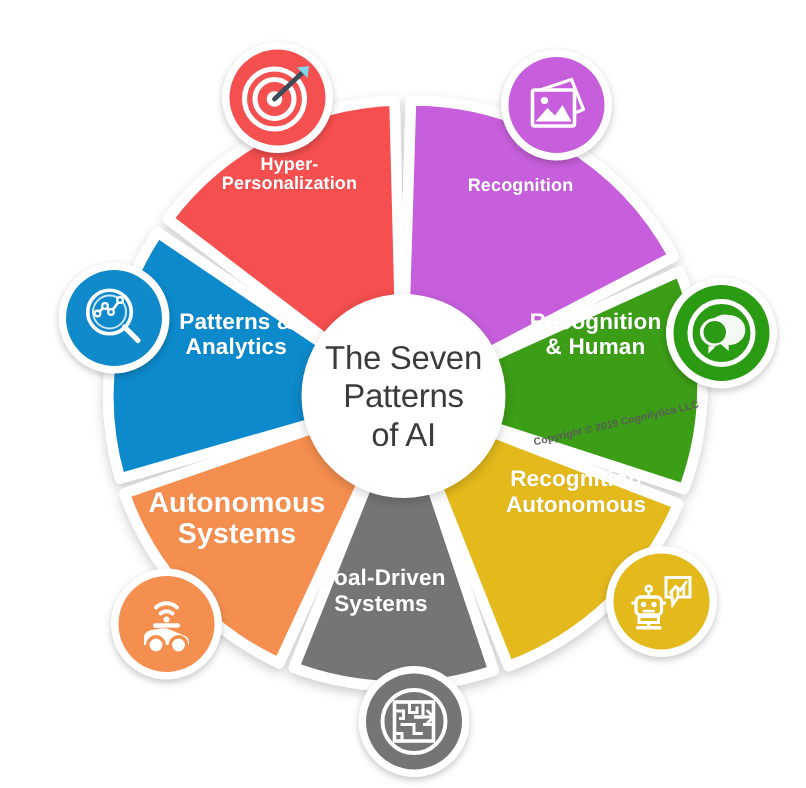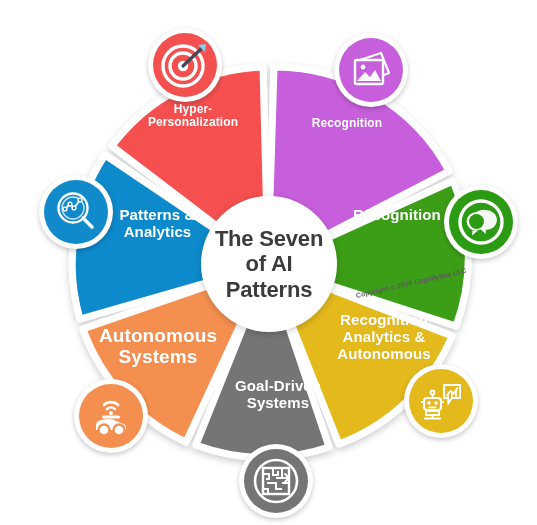--- a/index.html
+++ b/index.html
@@ -22,21 +22,21 @@
     display:flex;align-items:center;justify-content:center;
   }
   .badge .disc{border-radius:50%;display:flex;align-items:center;justify-content:center;}
   .center-circle{
     position:absolute;border-radius:50%;background:#ffffff;
     box-shadow:0 2px 7px rgba(0,0,0,.20);
     display:flex;align-items:center;justify-content:center;
     text-align:center;
   }
   .center-title{
-    color:#3b3b3b;font-weight:700;font-size:22px;line-height:1.16;
+    color:#3b3b3b;font-weight:400;font-size:22px;line-height:1.16;
     letter-spacing:-.2px;
   }
   .copyright{
     position:absolute;color:#5a5a5a;font-size:7px;font-weight:600;
     white-space:nowrap;transform:rotate(-13deg);transform-origin:left center;
     opacity:.95;
   }
 </style>
 </head>
 <body>
@@ -70,50 +70,50 @@
   <div>Hyper-</div>
   <div>Personalization</div>
 </div>
 
 <div class="seg-label" style="left:287px;top:117px;width:120px;font-size:12px;">
   <div>Recognition</div>
 </div>
 
 <div class="seg-label" style="left:340px;top:207px;width:114px;font-size:15px;">
   <div>Recognition</div>
+  <div>&amp; Human</div>
 </div>
 
 <div class="seg-label" style="left:329px;top:312px;width:110px;font-size:15px;">
   <div>Recognition</div>
-  <div>Analytics &amp;</div>
   <div>Autonomous</div>
 </div>
 
-<div class="seg-label" style="left:216px;top:378px;width:124px;font-size:15px;">
+<div class="seg-label" style="left:192px;top:378px;width:124px;font-size:15px;">
   <div>Goal-Driven</div>
   <div>Systems</div>
 </div>
 
 <div class="seg-label" style="left:93px;top:325px;width:130px;font-size:19px;text-align:center;">
   <div>Autonomous</div>
   <div>Systems</div>
 </div>
 
 <div class="seg-label" style="left:100px;top:207px;width:115px;font-size:15px;">
   <div>Patterns &amp;</div>
   <div>Analytics</div>
 </div>
 
 <div class="copyright" style="left:356px;top:292px;">Copyright © 2019 Cognilytica LLC</div>
 
 <div class="center-circle" style="left:201px;top:196px;width:136px;height:136px;">
   <div class="center-title">
     <div>The Seven</div>
+    <div>Patterns</div>
     <div>of AI</div>
-    <div>Patterns</div>
   </div>
 </div>
 
 <div class="badge" style="left:148px;top:28px;width:74px;height:74px;">
   <div class="disc" style="width:64px;height:64px;background:#F55050;">
     <svg width="50" height="50" viewBox="0 0 50 50">
       <circle cx="23" cy="26" r="20" fill="none" stroke="#ffffff" stroke-width="3.4"></circle>
       <circle cx="23" cy="26" r="13" fill="none" stroke="#ffffff" stroke-width="3.4"></circle>
       <circle cx="23" cy="26" r="5.2" fill="#ffffff"></circle>
       <line x1="23" y1="26" x2="42" y2="8" stroke="#3E4A59" stroke-width="3.2" stroke-linecap="round"></line>

